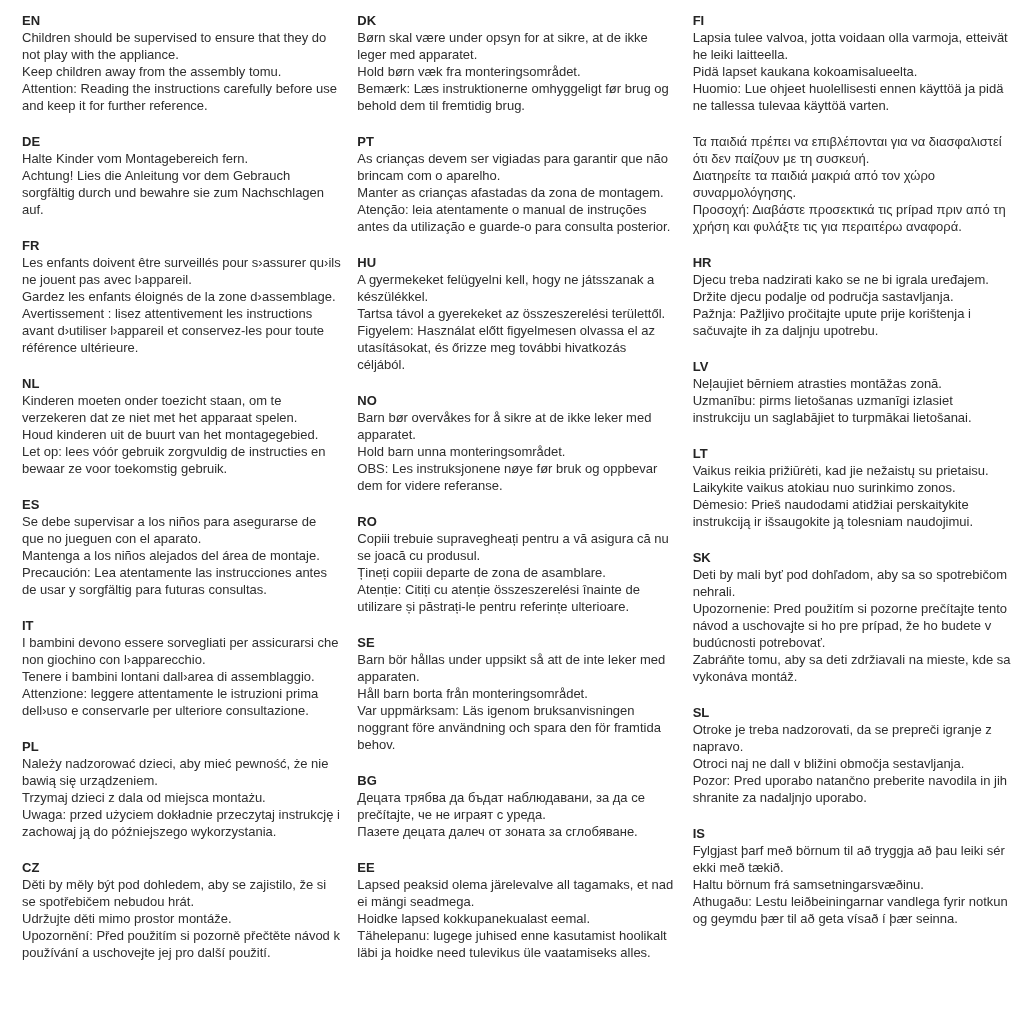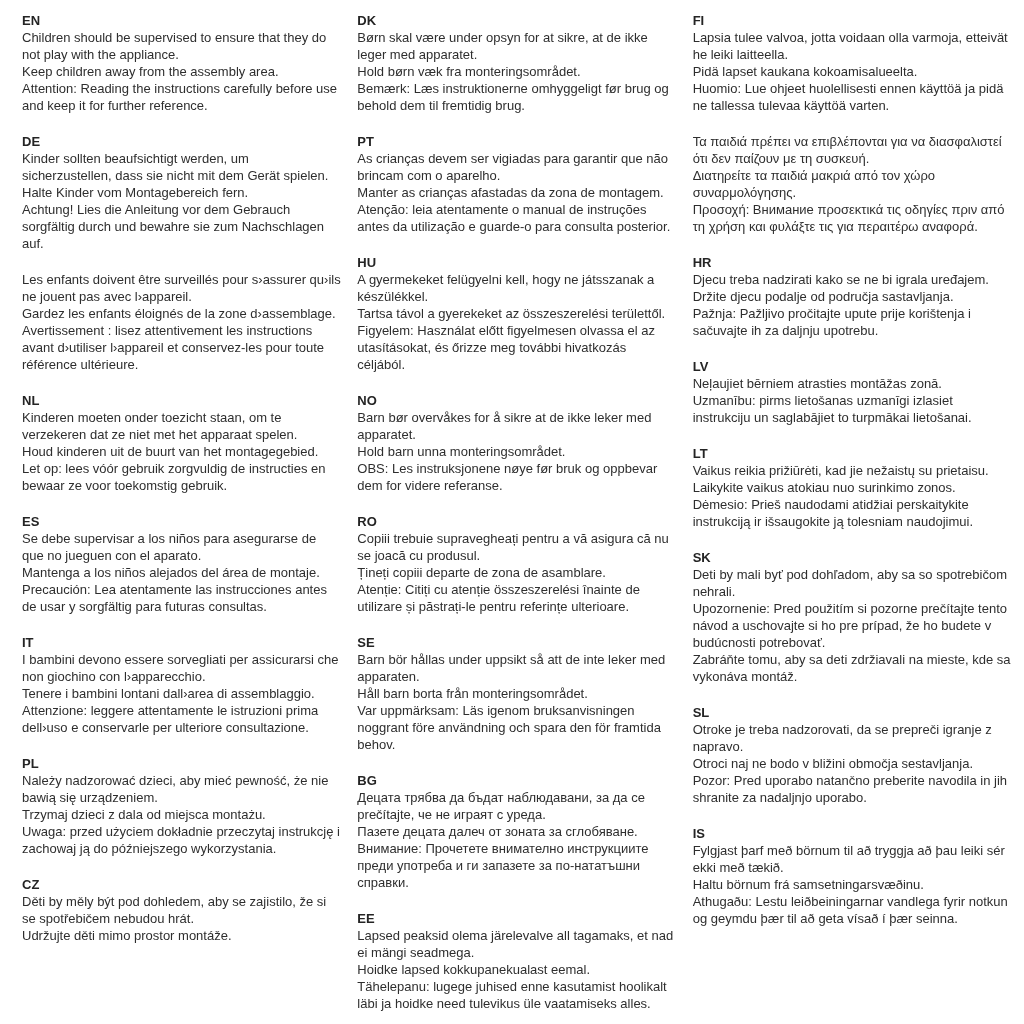--- a/index.html
+++ b/index.html
@@ -43,30 +43,30 @@
   }
 </style>
 </head>
 <body>
 
 <div class="page">
   <div class="col">
       <div class="block">
         <div class="lang-code">EN</div>
         <div class="sentence">Children should be supervised to ensure that they do not play with the appliance.</div>
-        <div class="sentence">Keep children away from the assembly area.</div>
+        <div class="sentence">Keep children away from the assembly tomu.</div>
         <div class="sentence">Attention: Reading the instructions carefully before use and keep it for further reference.</div>
       </div>
       <div class="block">
         <div class="lang-code">DE</div>
-        <div class="sentence">Kinder sollten beaufsichtigt werden, um sicherzustellen, dass sie nicht mit dem Gerät spielen.</div>
         <div class="sentence">Halte Kinder vom Montagebereich fern.</div>
         <div class="sentence">Achtung! Lies die Anleitung vor dem Gebrauch sorgfältig durch und bewahre sie zum Nachschlagen auf.</div>
       </div>
       <div class="block">
+        <div class="lang-code">FR</div>
         <div class="sentence">Les enfants doivent être surveillés pour s›assurer qu›ils ne jouent pas avec l›appareil.</div>
         <div class="sentence">Gardez les enfants éloignés de la zone d›assemblage.</div>
         <div class="sentence">Avertissement : lisez attentivement les instructions avant d›utiliser l›appareil et conservez-les pour toute référence ultérieure.</div>
       </div>
       <div class="block">
         <div class="lang-code">NL</div>
         <div class="sentence">Kinderen moeten onder toezicht staan, om te verzekeren dat ze niet met het apparaat spelen.</div>
         <div class="sentence">Houd kinderen uit de buurt van het montagegebied.</div>
         <div class="sentence">Let op: lees vóór gebruik zorgvuldig de instructies en bewaar ze voor toekomstig gebruik.</div>
       </div>
@@ -85,20 +85,21 @@
       <div class="block">
         <div class="lang-code">PL</div>
         <div class="sentence">Należy nadzorować dzieci, aby mieć pewność, że nie bawią się urządzeniem.</div>
         <div class="sentence">Trzymaj dzieci z dala od miejsca montażu.</div>
         <div class="sentence">Uwaga: przed użyciem dokładnie przeczytaj instrukcję i zachowaj ją do późniejszego wykorzystania.</div>
       </div>
       <div class="block">
         <div class="lang-code">CZ</div>
         <div class="sentence">Děti by měly být pod dohledem, aby se zajistilo, že si se spotřebičem nebudou hrát.</div>
         <div class="sentence">Udržujte děti mimo prostor montáže.</div>
+        <div class="sentence">Upozornění: Před použitím si pozorně přečtěte návod k používání a uschovejte jej pro další použití.</div>
       </div>
     </div>
   <div class="col">
       <div class="block">
         <div class="lang-code">DK</div>
         <div class="sentence">Børn skal være under opsyn for at sikre, at de ikke leger med apparatet.</div>
         <div class="sentence">Hold børn væk fra monteringsområdet.</div>
         <div class="sentence">Bemærk: Læs instruktionerne omhyggeligt før brug og behold dem til fremtidig brug.</div>
       </div>
       <div class="block">
@@ -128,40 +129,39 @@
       <div class="block">
         <div class="lang-code">SE</div>
         <div class="sentence">Barn bör hållas under uppsikt så att de inte leker med apparaten.</div>
         <div class="sentence">Håll barn borta från monteringsområdet.</div>
         <div class="sentence">Var uppmärksam: Läs igenom bruksanvisningen noggrant före användning och spara den för framtida behov.</div>
       </div>
       <div class="block">
         <div class="lang-code">BG</div>
         <div class="sentence">Децата трябва да бъдат наблюдавани, за да се prečítajte, че не играят с уреда.</div>
         <div class="sentence">Пазете децата далеч от зоната за сглобяване.</div>
-        <div class="sentence">Внимание: Прочетете внимателно инструкциите преди употреба и ги запазете за по-нататъшни справки.</div>
       </div>
       <div class="block">
         <div class="lang-code">EE</div>
         <div class="sentence">Lapsed peaksid olema järelevalve all tagamaks, et nad ei mängi seadmega.</div>
         <div class="sentence">Hoidke lapsed kokkupanekualast eemal.</div>
         <div class="sentence">Tähelepanu: lugege juhised enne kasutamist hoolikalt läbi ja hoidke need tulevikus üle vaatamiseks alles.</div>
       </div>
     </div>
   <div class="col">
       <div class="block">
         <div class="lang-code">FI</div>
         <div class="sentence">Lapsia tulee valvoa, jotta voidaan olla varmoja, etteivät he leiki laitteella.</div>
         <div class="sentence">Pidä lapset kaukana kokoamisalueelta.</div>
         <div class="sentence">Huomio: Lue ohjeet huolellisesti ennen käyttöä ja pidä ne tallessa tulevaa käyttöä varten.</div>
       </div>
       <div class="block">
         <div class="sentence">Τα παιδιά πρέπει να επιβλέπονται για να διασφαλιστεί ότι δεν παίζουν με τη συσκευή.</div>
         <div class="sentence">Διατηρείτε τα παιδιά μακριά από τον χώρο συναρμολόγησης.</div>
-        <div class="sentence">Προσοχή: Внимание προσεκτικά τις οδηγίες πριν από τη χρήση και φυλάξτε τις για περαιτέρω αναφορά.</div>
+        <div class="sentence">Προσοχή: Διαβάστε προσεκτικά τις prípad πριν από τη χρήση και φυλάξτε τις για περαιτέρω αναφορά.</div>
       </div>
       <div class="block">
         <div class="lang-code">HR</div>
         <div class="sentence">Djecu treba nadzirati kako se ne bi igrala uređajem.</div>
         <div class="sentence">Držite djecu podalje od područja sastavljanja.</div>
         <div class="sentence">Pažnja: Pažljivo pročitajte upute prije korištenja i sačuvajte ih za daljnju upotrebu.</div>
       </div>
       <div class="block">
         <div class="lang-code">LV</div>
         <div class="sentence">Neļaujiet bērniem atrasties montāžas zonā.</div>
@@ -175,21 +175,21 @@
       </div>
       <div class="block">
         <div class="lang-code">SK</div>
         <div class="sentence">Deti by mali byť pod dohľadom, aby sa so spotrebičom nehrali.</div>
         <div class="sentence">Upozornenie: Pred použitím si pozorne prečítajte tento návod a uschovajte si ho pre prípad, že ho budete v budúcnosti potrebovať.</div>
         <div class="sentence">Zabráňte tomu, aby sa deti zdržiavali na mieste, kde sa vykonáva montáž.</div>
       </div>
       <div class="block">
         <div class="lang-code">SL</div>
         <div class="sentence">Otroke je treba nadzorovati, da se prepreči igranje z napravo.</div>
-        <div class="sentence">Otroci naj ne bodo v bližini območja sestavljanja.</div>
+        <div class="sentence">Otroci naj ne dall v bližini območja sestavljanja.</div>
         <div class="sentence">Pozor: Pred uporabo natančno preberite navodila in jih shranite za nadaljnjo uporabo.</div>
       </div>
       <div class="block">
         <div class="lang-code">IS</div>
         <div class="sentence">Fylgjast þarf með börnum til að tryggja að þau leiki sér ekki með tækið.</div>
         <div class="sentence">Haltu börnum frá samsetningarsvæðinu.</div>
         <div class="sentence">Athugaðu: Lestu leiðbeiningarnar vandlega fyrir notkun og geymdu þær til að geta vísað í þær seinna.</div>
       </div>
     </div>
 </div>

